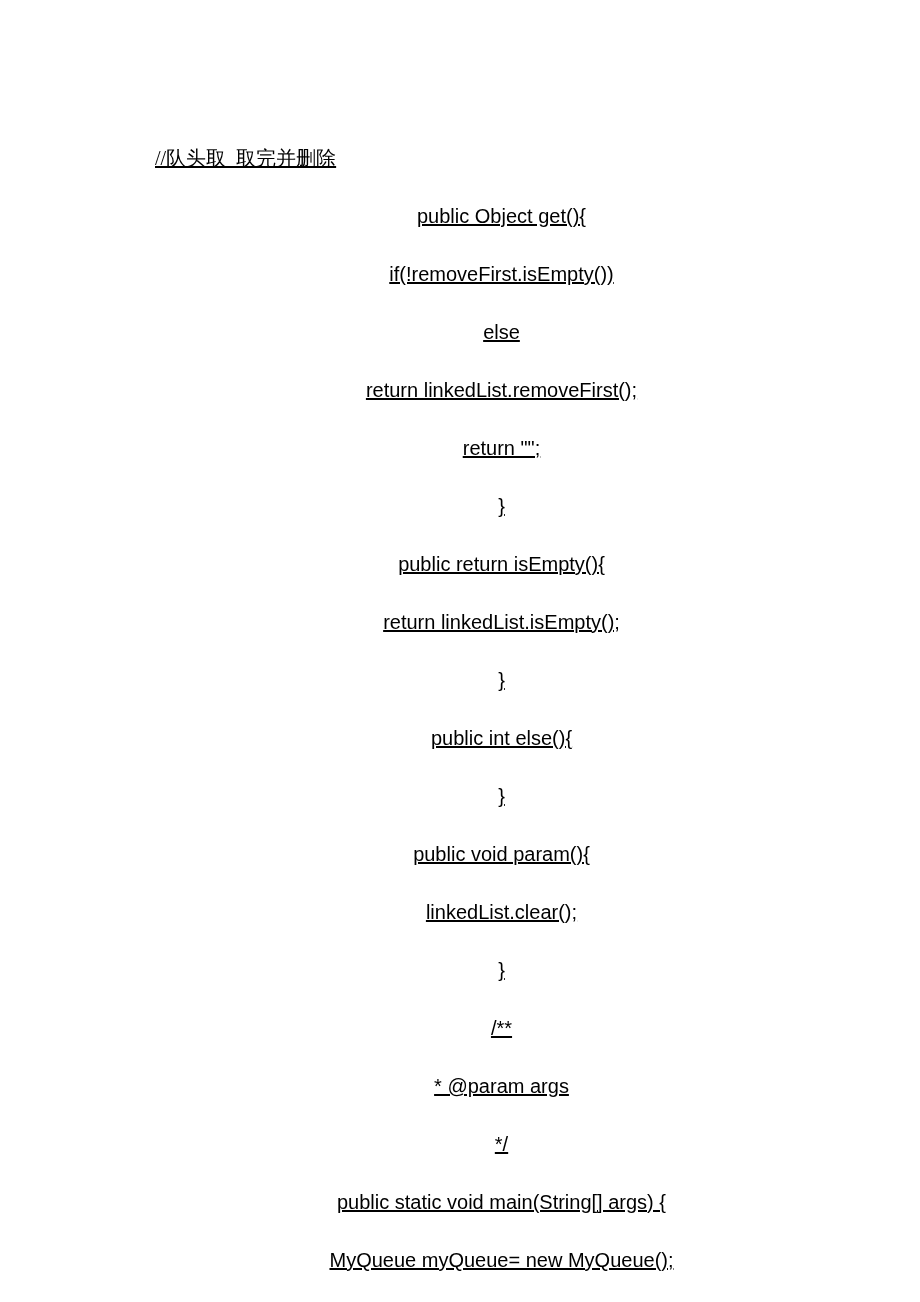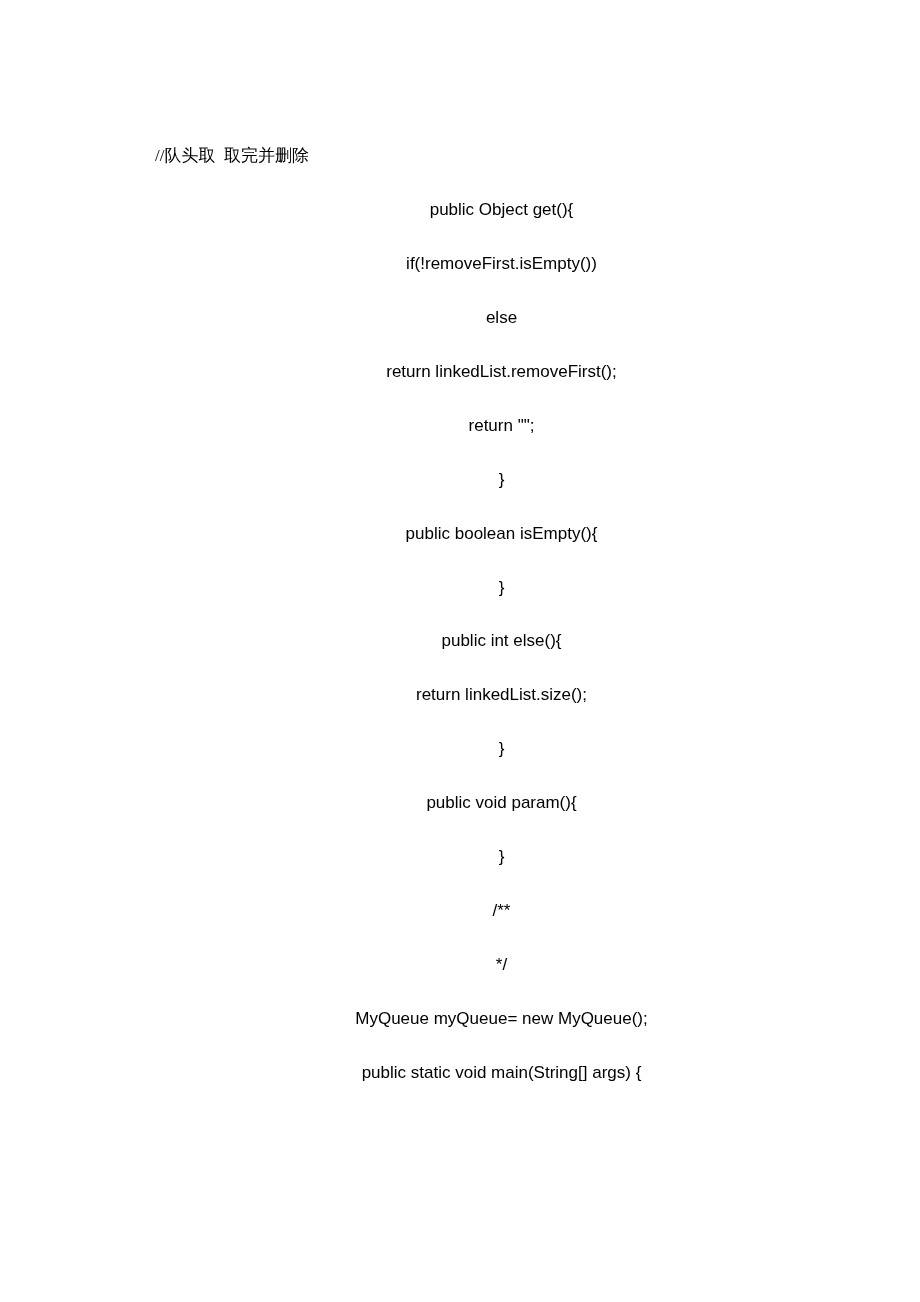--- a/index.html
+++ b/index.html
@@ -11,48 +11,51 @@
       background: #ffffff;
       width: 920px;
       height: 1302px;
       font-family: Arial, "Microsoft YaHei", sans-serif;
       color: #000000;
       padding-top: 145px;
       padding-left: 155px;
       padding-right: 100px;
     }
     .code-line {
-      font-size: 17px;
+      font-size: 20px;
       line-height: 1.35;
       margin-bottom: 31px;
       white-space: pre;
+      text-decoration: underline;
     }
     .indent1 {
       padding-left: 28px;
       text-align: center;
     }
     .comment-line {
       font-family: "SimSun", serif;
     }
   </style>
 </head>
 <body>
 
 <div id="code-container">
     <div class="code-line comment-line">//队头取  取完并删除</div>
     <div class="code-line indent1">public Object get(){</div>
     <div class="code-line indent1">if(!removeFirst.isEmpty())</div>
     <div class="code-line indent1">else</div>
     <div class="code-line indent1">return linkedList.removeFirst();</div>
     <div class="code-line indent1">return "";</div>
     <div class="code-line indent1">}</div>
-    <div class="code-line indent1">public boolean isEmpty(){</div>
+    <div class="code-line indent1">public return isEmpty(){</div>
+    <div class="code-line indent1">return linkedList.isEmpty();</div>
     <div class="code-line indent1">}</div>
     <div class="code-line indent1">public int else(){</div>
-    <div class="code-line indent1">return linkedList.size();</div>
     <div class="code-line indent1">}</div>
     <div class="code-line indent1">public void param(){</div>
+    <div class="code-line indent1">linkedList.clear();</div>
     <div class="code-line indent1">}</div>
     <div class="code-line indent1">/**</div>
+    <div class="code-line indent1">* @param args</div>
     <div class="code-line indent1">*/</div>
+    <div class="code-line indent1">public static void main(String[] args) {</div>
     <div class="code-line indent1">MyQueue myQueue= new MyQueue();</div>
-    <div class="code-line indent1">public static void main(String[] args) {</div>
   </div>
 
 </body></html>

